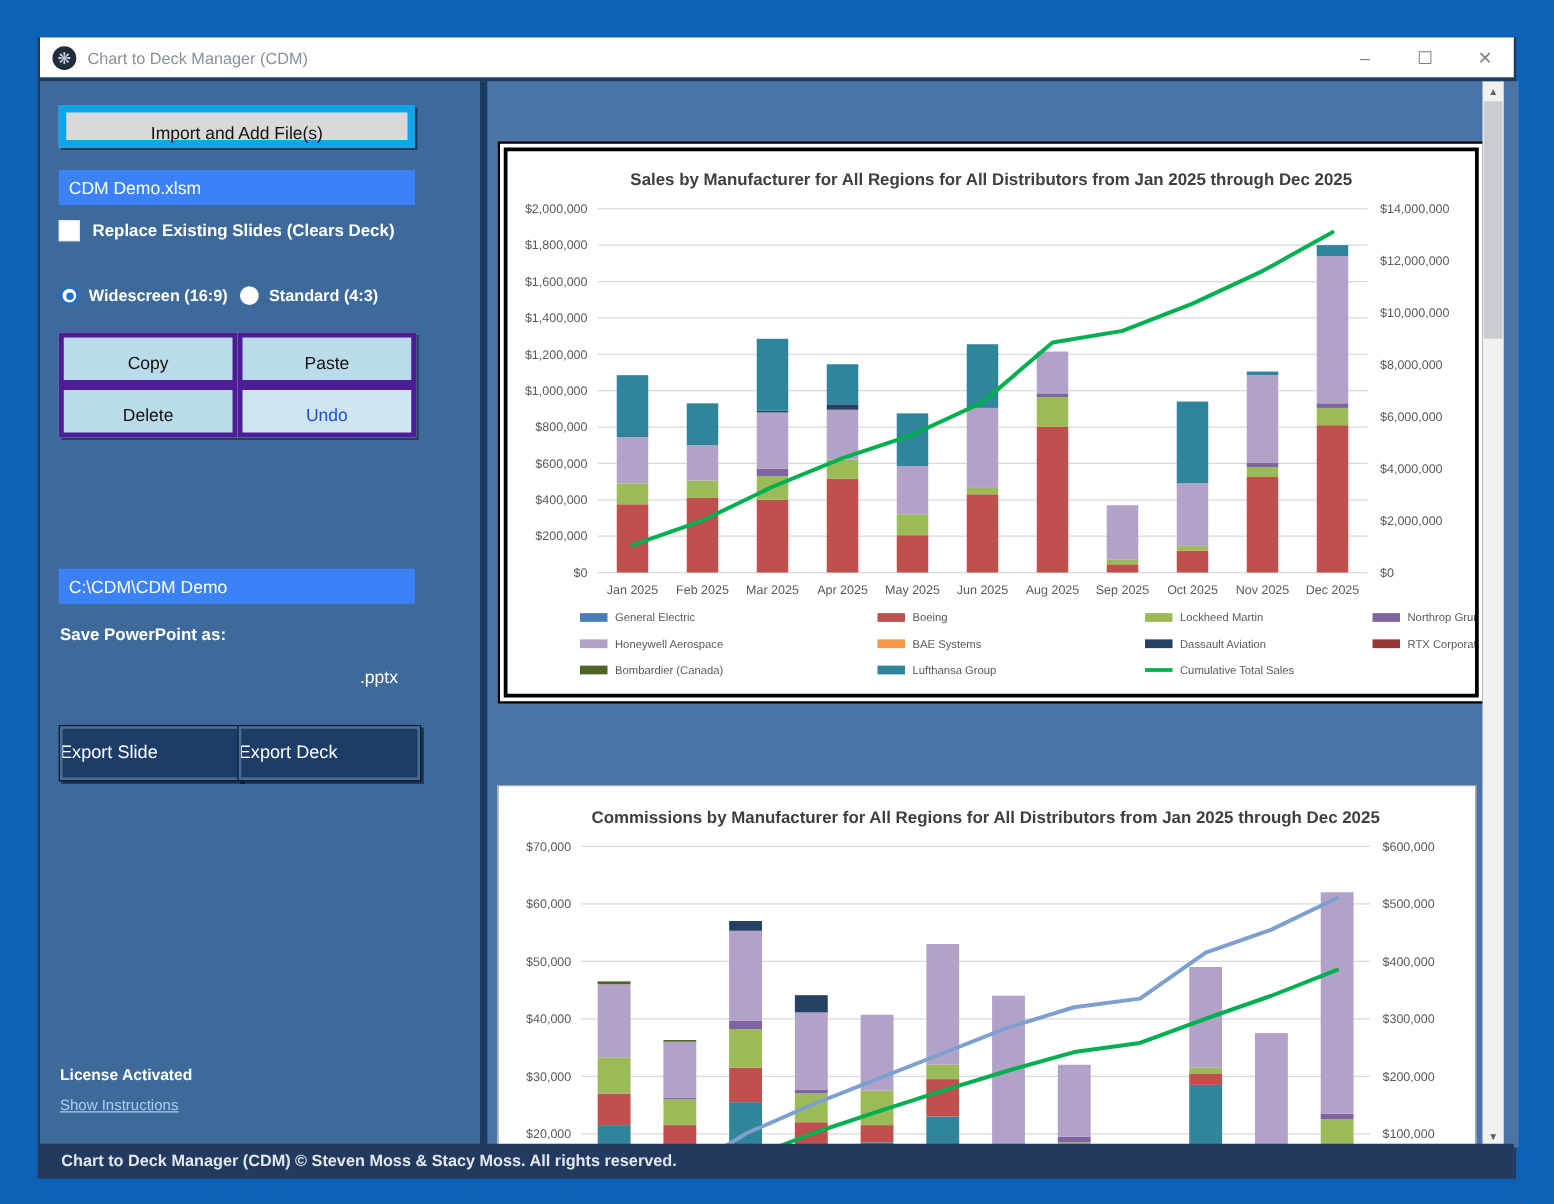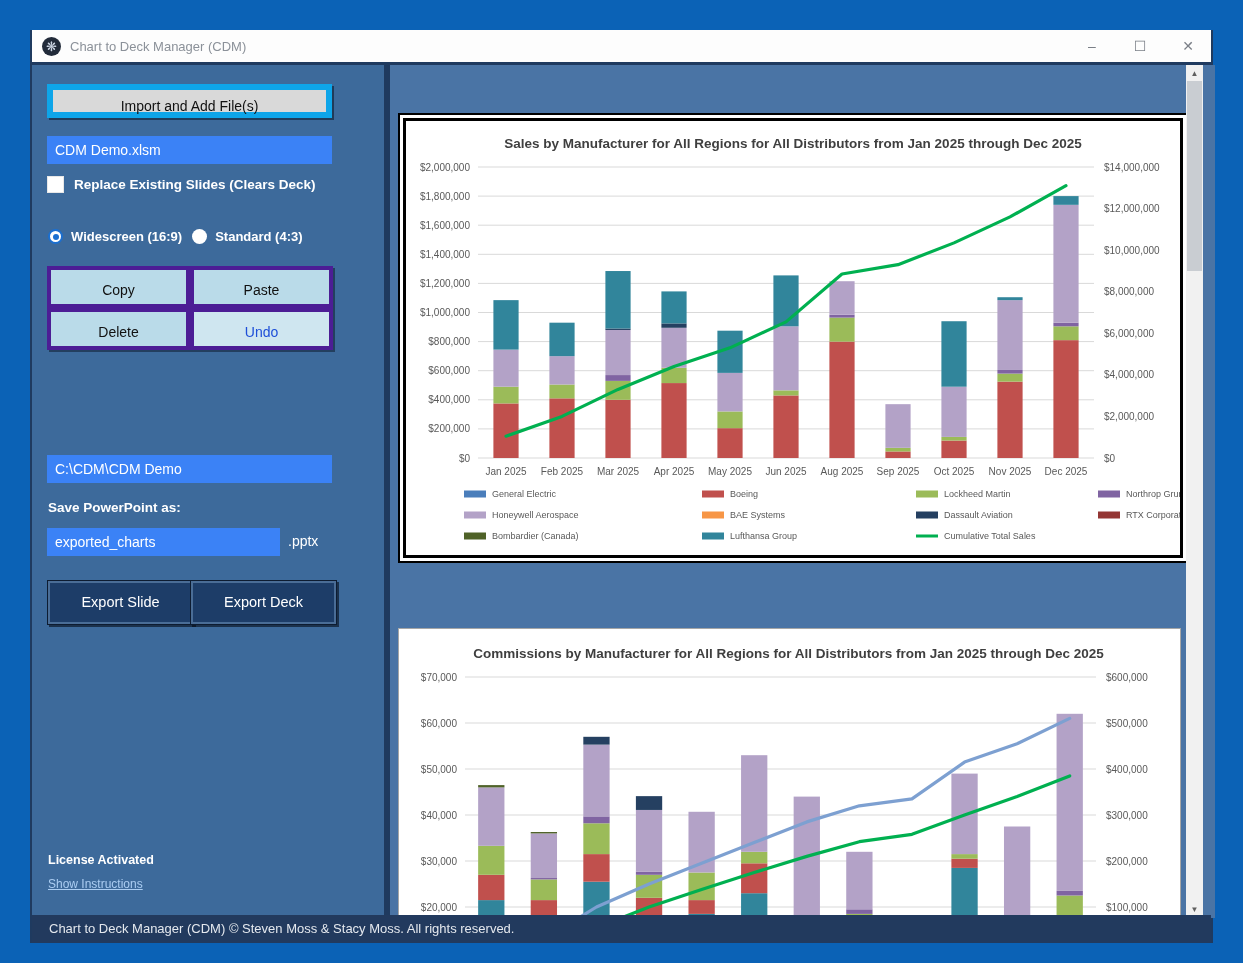--- a/index.html
+++ b/index.html
@@ -43,21 +43,21 @@
   .grid-btn { position:absolute; width:143px; height:42px; background:#badbe9; border:4px solid #4c1d95;
               font-size:14px; color:#111; text-align:center; line-height:40px;
               box-shadow:2px 2px 0 rgba(10,20,35,.5); cursor:pointer; }
   .grid-btn.disabled { background:#cfe6f0; color:#1d4ed8; }
 
   .save-label { position:absolute; left:16px; top:435px; color:#fff; font-size:13.5px; font-weight:600; }
   .pptx { position:absolute; left:256px; top:468px; color:#fff; font-size:14px; }
 
   .btn-dark { position:absolute; width:147px; height:45px; background:#1d3d68; border:1px solid #0d1c31;
               outline:2px solid #4a6d96; outline-offset:-3px; color:#fff; font-size:14.5px;
-              text-align:center; line-height:43px; box-shadow:2px 2px 0 rgba(5,12,22,.6); cursor:pointer; }
+              line-height:43px; box-shadow:2px 2px 0 rgba(5,12,22,.6); cursor:pointer; }
 
   .license { position:absolute; left:16px; top:788px; color:#fff; font-size:12.5px; font-weight:700; }
   .instructions { position:absolute; left:16px; top:812px; color:#abcdf2; font-size:12px; text-decoration:underline; cursor:pointer; }
 
   
   .main { position:absolute; left:358px; top:0; width:825px; height:853px; background:#4a74a5; overflow:hidden; }
 
   .chart1-outer { position:absolute; left:8px; top:48px; width:790px; height:450px;
                   background:#fff; border:2px solid #000; padding:3px; }
   .chart1-inner { width:100%; height:100%; border:3px solid #000; background:#fff; }
@@ -65,21 +65,21 @@
   .chart2-outer { position:absolute; left:8px; top:563px; width:783px; height:600px;
                   background:#fff; border:1px solid #a6a6a6; }
 
   
   .scrollbar { position:absolute; left:796px; top:0; width:17px; height:853px; background:#f1f1f1; }
   .scroll-arrow { position:absolute; left:0; width:17px; height:17px; color:#5f5f5f; font-size:8px;
                   text-align:center; line-height:17px; cursor:pointer; }
   .scroll-thumb { position:absolute; left:1px; top:16px; width:15px; height:190px; background:#c9cdd2; cursor:pointer; }
 
   .statusbar { position:absolute; left:0; bottom:0; width:100%; height:28px; background:#223a5e;
-               color:#e4e8ee; font-size:13px; font-weight:400; line-height:28px; padding-left:17px; }
+               color:#e4e8ee; font-size:13px; font-weight:700; line-height:28px; padding-left:17px; }
 
   svg text { font-family:"Liberation Sans", sans-serif; }
 </style>
 </head>
 <body>
 
 <div class="window">
 
   <div class="titlebar">
     <div class="app-icon">❋</div>
@@ -116,21 +116,20 @@
 
       <div class="grid-btn" style="left:15px;top:201px">Copy</div>
       <div class="grid-btn" style="left:158px;top:201px">Paste</div>
       <div class="grid-btn" style="left:15px;top:243px">Delete</div>
       <div class="grid-btn disabled" style="left:158px;top:243px">Undo</div>
 
 
       <div class="field-black" style="top:390px">C:\CDM\CDM Demo</div>
 
       <div class="save-label">Save PowerPoint as:</div>
-      <div class="field-black" style="top:463px;width:233px">exported_charts</div>
       <div class="pptx">.pptx</div>
 
       <div class="btn-dark" style="left:15px;top:515px">Export Slide</div>
       <div class="btn-dark" style="left:158px;top:515px">Export Deck</div>
 
       <div class="license">License Activated</div>
       <div class="instructions">Show Instructions</div>
     </div>
 
     <div class="divider"></div>

